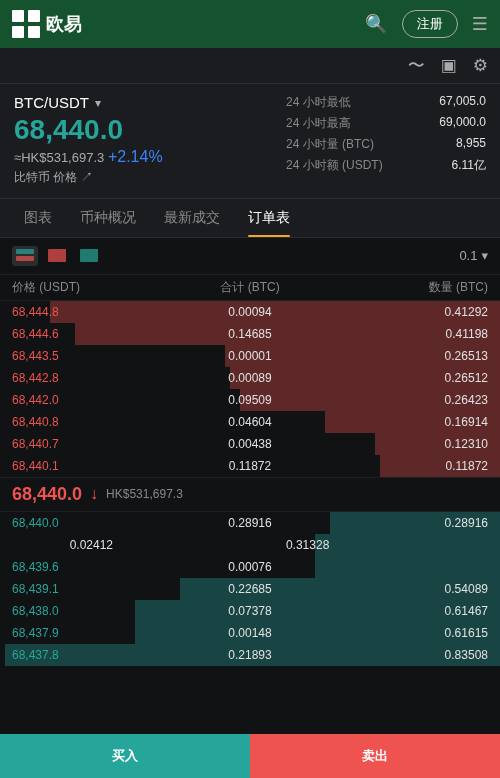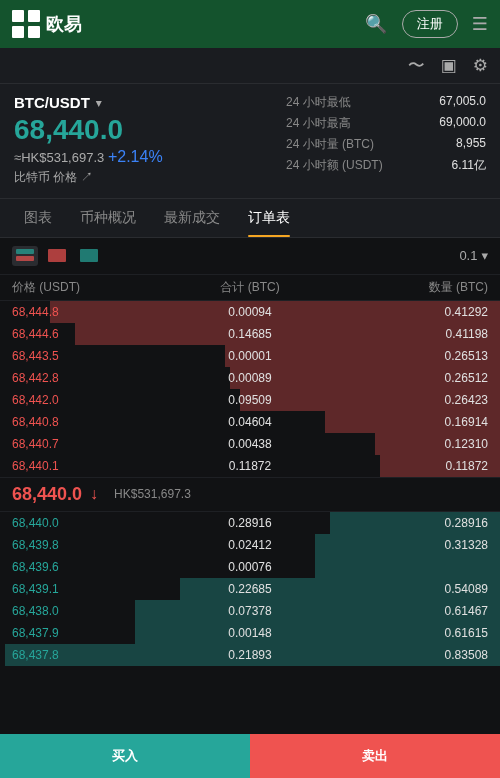--- a/index.html
+++ b/index.html
@@ -85,21 +85,21 @@
     .ticker-left {}
     .ticker-pair {
       display: flex;
       align-items: center;
       gap: 6px;
       margin-bottom: 4px;
     }
     .pair-name {
       color: #fff;
       font-size: 15px;
-      font-weight: 700;
+      font-weight: 400;
     }
     .pair-arrow {
       color: #aaa;
       font-size: 12px;
     }
     .ticker-price {
       color: #26a69a;
       font-size: 28px;
       font-weight: bold;
       line-height: 1.1;
@@ -242,21 +242,20 @@
       font-size: 18px;
       font-weight: bold;
     }
     .current-price-arrow {
       color: #ef5350;
       font-size: 16px;
     }
     .current-price-hk {
       color: #888;
       font-size: 12px;
-      margin-left: 8px;
     }
 
     
     .bottom-bar {
       position: fixed;
       bottom: 0;
       width: 500px;
       display: flex;
       height: 44px;
     }
@@ -431,21 +430,20 @@
 
 <div id="bids-container">
     <div class="order-row">
       <div class="bg-bar" style="width: 34%; background: rgb(38, 166, 154);"></div>
       <span class="price green">68,440.0</span>
       <span class="qty">0.28916</span>
       <span class="total">0.28916</span>
     </div>
     <div class="order-row">
       <div class="bg-bar" style="width: 37%; background: rgb(38, 166, 154);"></div>
-      <span class="price green">68,439.8</span>
       <span class="qty">0.02412</span>
       <span class="total">0.31328</span>
     </div>
     <div class="order-row">
       <div class="bg-bar" style="width: 37%; background: rgb(38, 166, 154);"></div>
       <span class="price green">68,439.6</span>
       <span class="qty">0.00076</span>
     </div>
     <div class="order-row">
       <div class="bg-bar" style="width: 64%; background: rgb(38, 166, 154);"></div>

